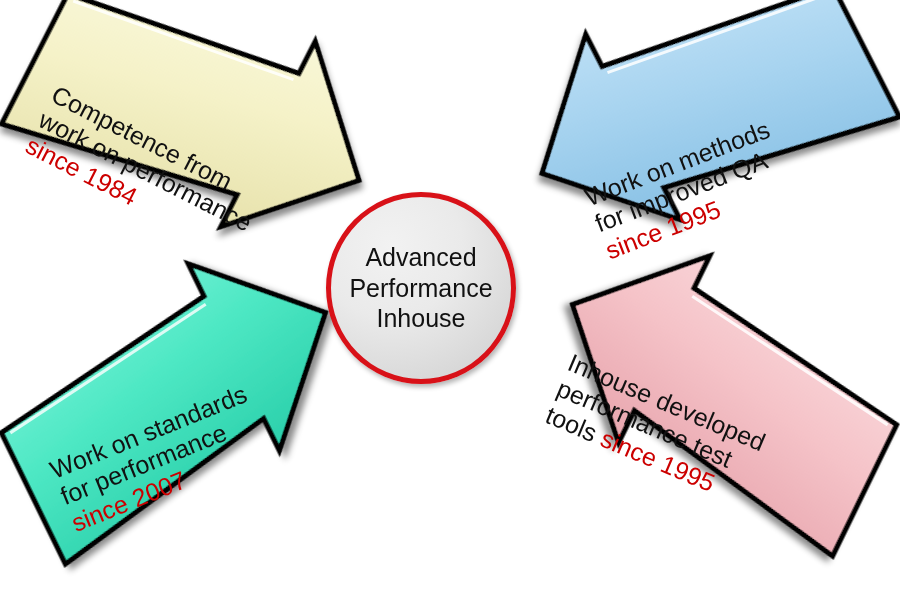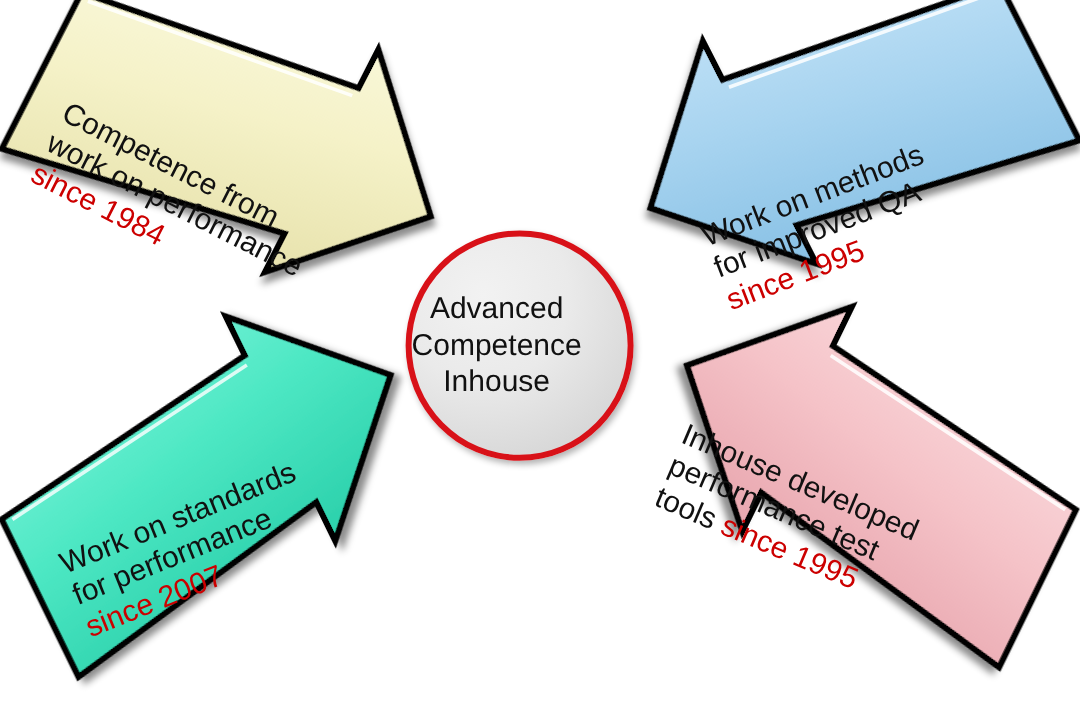--- a/index.html
+++ b/index.html
@@ -68,31 +68,32 @@
   #arrow-bl .text-bl { left: 38px; top: 150px; transform: rotate(-22deg); transform-origin: 0 0; }
 
   
   #arrow-br { left: 530px; top: 300px; }
   #arrow-br .arrow-svg { transform: rotate(26deg) scaleX(-1); transform-origin: 180px 115px; }
   #arrow-br .text-br { left: 45px; top: 48px; transform: rotate(23deg); transform-origin: 0 0; }
 
   
   #center-node {
     position: absolute;
-    left: 338px;
+    left: 326px;
     top: 192px;
     width: 190px;
     height: 192px;
     border-radius: 50%;
     border: 5px solid #D81118;
     box-sizing: border-box;
     background: radial-gradient(circle at 33% 27%, #f2f2f2 0%, #eaeaea 40%, #d8d8d8 78%, #cccccc 100%);
     box-shadow: 2px 3px 5px rgba(0,0,0,0.30);
     display: flex;
     align-items: center;
+    justify-content: center;
   }
   #center-label {
     text-align: center;
     font-size: 25px;
     line-height: 1.22;
     color: #111111;
     font-family: "Liberation Sans", sans-serif;
   }
   #center-label span { display: block; }
 </style>
@@ -193,18 +194,18 @@
         <div>Inhouse developed</div>
         <div>performance test</div>
         <div><span>tools </span><span class="since">since 1995</span></div>
       </div>
     </div>
   </div>
 
   <div id="center-node">
     <div id="center-label">
       <span>Advanced</span>
-      <span>Competence</span>
+      <span>Performance</span>
       <span>Inhouse</span>
     </div>
   </div>
 
 </div>
 
 </body></html>

